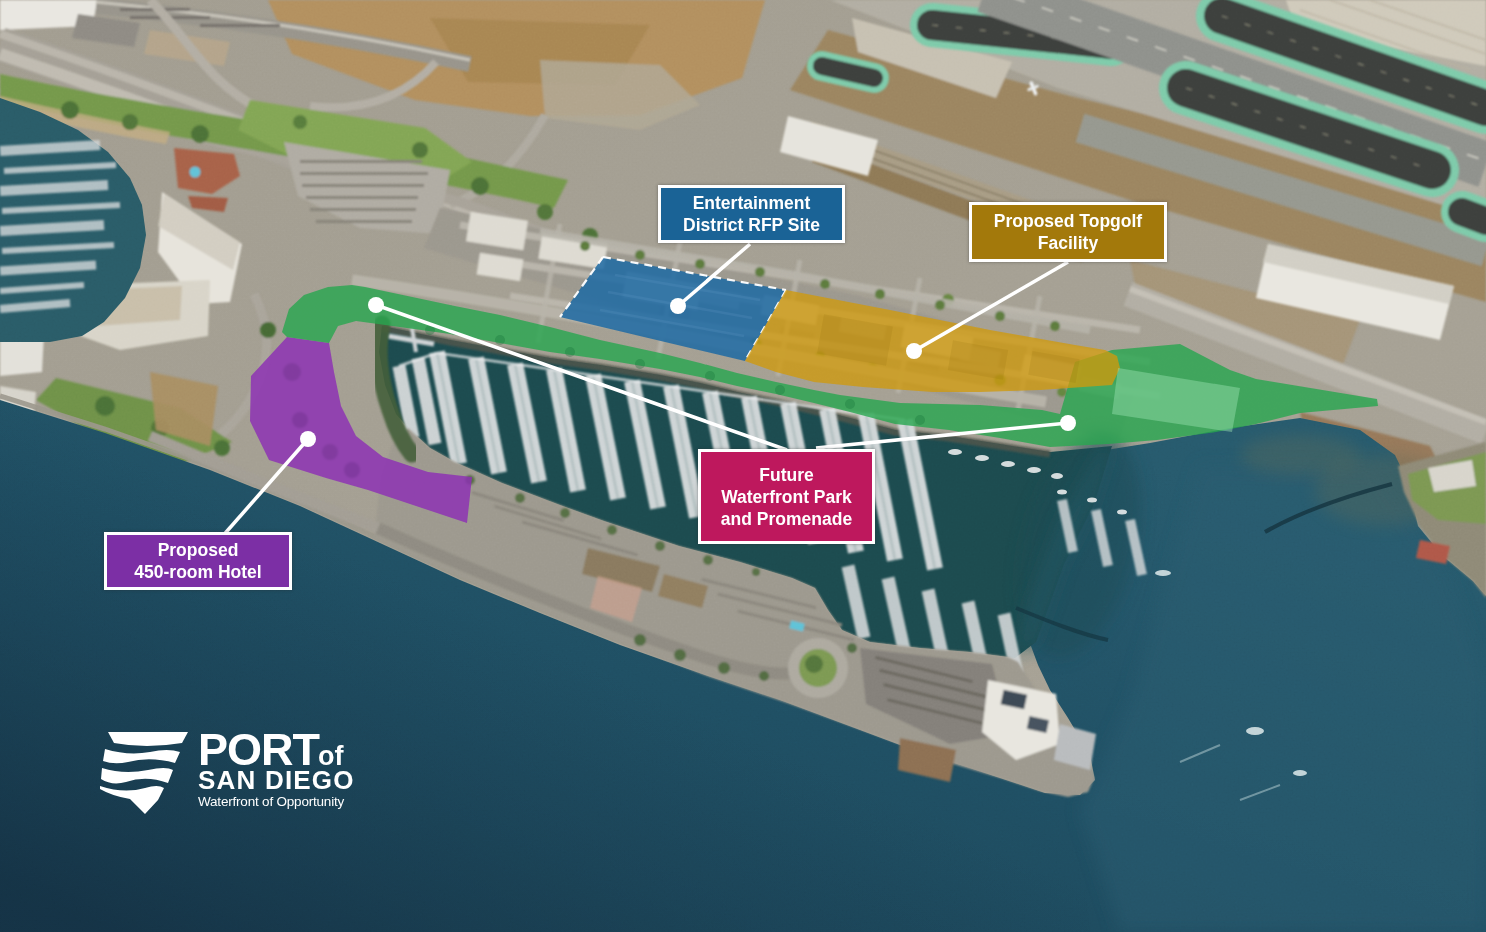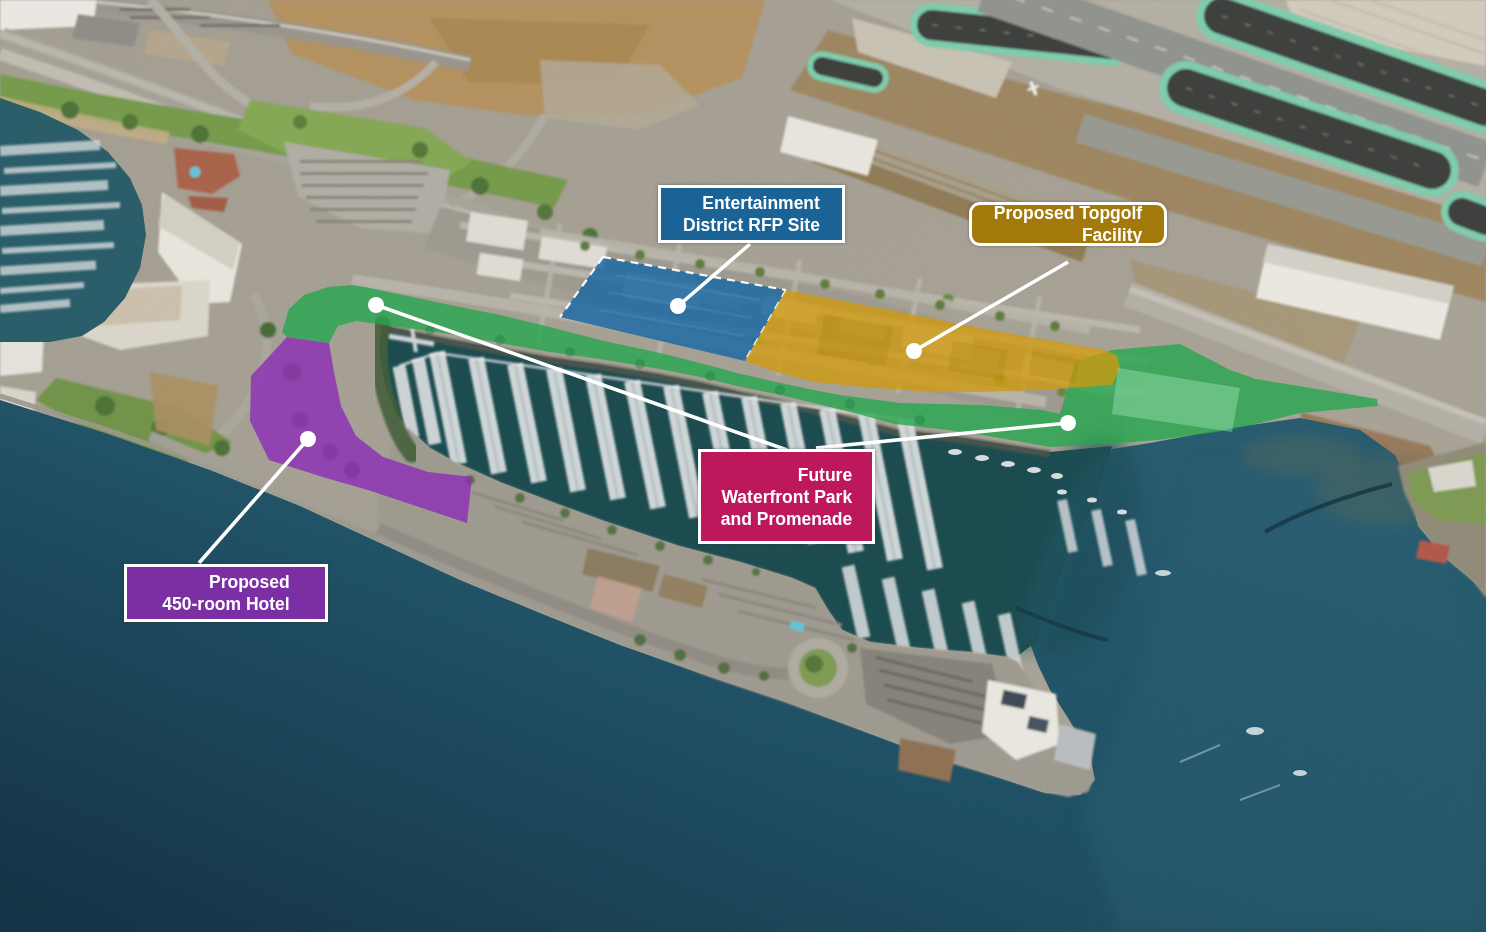--- a/index.html
+++ b/index.html
@@ -1,19 +1,19 @@
 <!DOCTYPE html>
 <html><head>
 <meta charset="utf-8">
 <style>
 html,body{margin:0;padding:0;width:1486px;height:932px;overflow:hidden;background:#1d4a5c;}
 #scene{position:relative;width:1486px;height:932px;font-family:"Liberation Sans",sans-serif;}
 #scene>svg{position:absolute;left:0;top:0;}
 .lbl{position:absolute;box-sizing:border-box;border:3px solid #ffffff;color:#ffffff;
- font-weight:bold;font-size:17.5px;line-height:22px;text-align:right;
+ font-weight:bold;font-size:17.5px;line-height:22px;text-align:center;
  display:flex;align-items:center;justify-content:center;
  box-shadow:0 0 3px rgba(40,40,40,0.45);font-family:"Liberation Sans",sans-serif;}
 #logo{position:absolute;left:100px;top:726px;}
 </style>
 </head>
 <body>
 <div id="scene">
 <svg width="1486" height="932" viewBox="0 0 1486 932" xmlns="http://www.w3.org/2000/svg">
 <defs>
   <filter id="soft" x="-10%" y="-10%" width="120%" height="120%">
@@ -491,20 +491,39 @@
 
 <circle cx="1068" cy="423" r="8" fill="#ffffff"></circle>
 
 <path d="M308,439 L199,563" stroke="#ffffff" stroke-width="3.6" fill="none"></path>
 
 <circle cx="308" cy="439" r="8" fill="#ffffff"></circle>
 </svg>
 
 <div class="lbl" style="left:658px;top:185px;width:187px;height:58px;background:#1a6396;">Entertainment<br>District RFP Site</div>
 
-<div class="lbl" style="left:969px;top:202px;width:198px;height:44px;background:#a3790b;border-radius:11px;">Proposed Topgolf<br>Facility</div>
+<div class="lbl" style="left:969px;top:202px;width:198px;height:60px;background:#a3790b;">Proposed Topgolf<br>Facility</div>
 
 <div class="lbl" style="left:698px;top:449px;width:177px;height:95px;background:#be185d;">Future<br>Waterfront Park<br>and Promenade</div>
 
-<div class="lbl" style="left:104px;top:564px;width:204px;height:58px;background:#7c2fa5;margin-left:20px;">Proposed<br>450-room Hotel</div>
-
-
+<div class="lbl" style="left:104px;top:532px;width:188px;height:58px;background:#7c2fa5;">Proposed<br>450-room Hotel</div>
+
+<div id="logo">
+<svg width="270" height="92" viewBox="0 0 270 92" xmlns="http://www.w3.org/2000/svg">
+
+<g fill="#ffffff">
+<path d="M8,6 L88,6 82,17 Q46,23 14,17 Z"></path>
+<path d="M5,23 Q28,30 50,26 Q68,22 80,26 L75,37 Q50,30 28,36 Q14,39 3,35 Z"></path>
+<path d="M2,42 Q24,49 48,44 Q66,40 73,44 L68,57 Q46,49 26,56 Q12,60 1,53 Z"></path>
+<path d="M0,60 Q24,68 45,62 Q58,58 64,62 L58,74 45,88 30,73 Q12,70 0,63 Z"></path>
+</g>
+
+<text x="98" y="39" font-family="'Liberation Sans',sans-serif" font-weight="bold" font-size="45" fill="#ffffff" letter-spacing="-1">PORT</text>
+
+<text x="218" y="39" font-family="'Liberation Sans',sans-serif" font-weight="bold" font-size="27" fill="#ffffff">of</text>
+
+<text x="98" y="63" font-family="'Liberation Sans',sans-serif" font-weight="bold" font-size="26" fill="#ffffff" letter-spacing="1.2">SAN DIEGO</text>
+
+<text x="98" y="80" font-family="'Liberation Sans',sans-serif" font-size="13.5" fill="#ffffff" letter-spacing="-0.2">Waterfront of Opportunity</text>
+</svg>
 </div>
 
+</div>
+
 </body></html>

